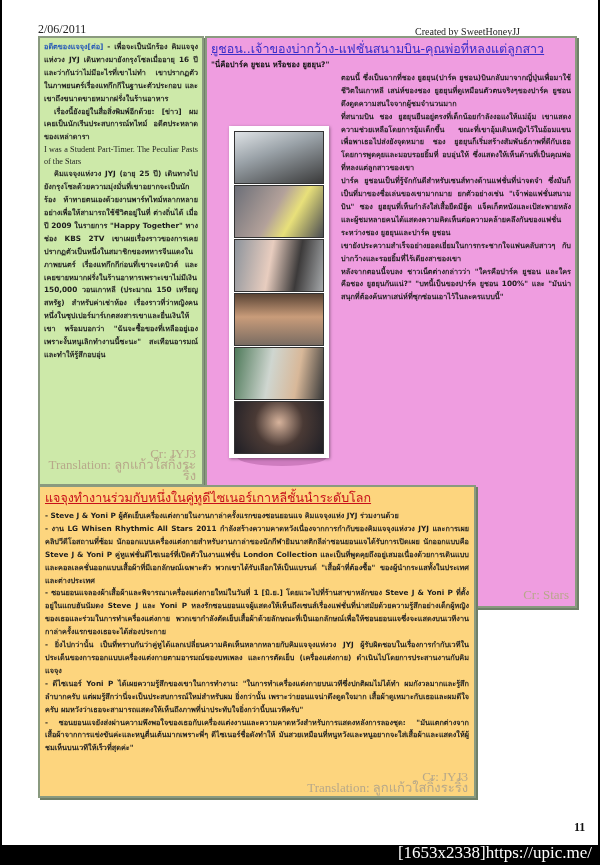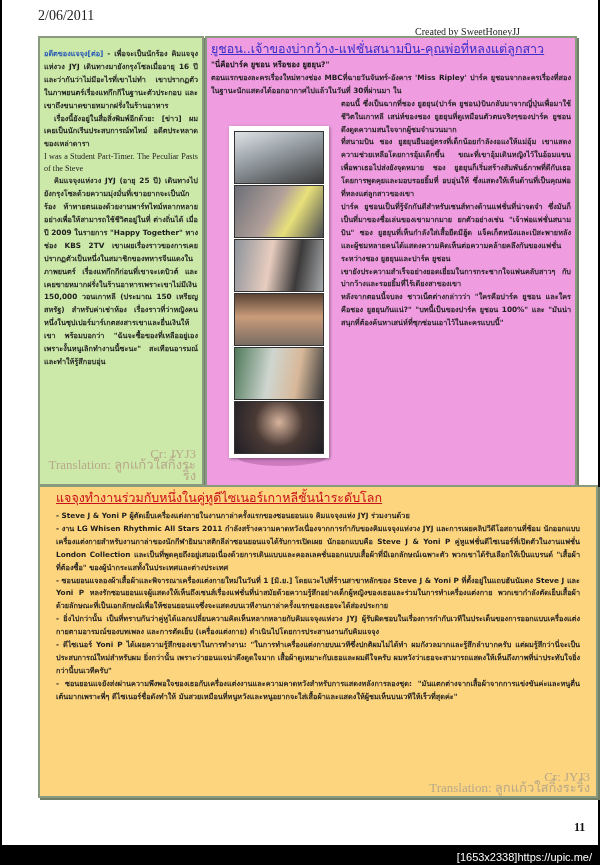--- a/index.html
+++ b/index.html
@@ -1,63 +1,62 @@
 <!DOCTYPE html>
 <html><head>
 <meta charset="utf-8">
 <style>
   html,body{margin:0;padding:0;}
   body{width:600px;height:865px;background:#000;position:relative;overflow:hidden;font-family:"DejaVu Sans",sans-serif;}
   .page{position:absolute;left:2px;top:0;width:596px;height:845px;background:#fff;}
-  .hdr-date{position:absolute;left:36px;top:8px;font-family:"Liberation Serif",serif;font-size:14px;color:#222;}
+  .hdr-date{position:absolute;left:36px;top:22px;font-family:"Liberation Serif",serif;font-size:12px;color:#222;}
   .hdr-credit{position:absolute;right:78px;top:26px;font-family:"Liberation Serif",serif;font-size:10px;color:#222;}
   .box{position:absolute;box-sizing:border-box;border:2px solid #8a9a7f;box-shadow:2px 2px 0 #6f7f68;}
-  .green{left:36px;top:36px;width:166px;height:450px;background:#cde9a9;padding:10px 4px;}
+  .green{left:36px;top:36px;width:166px;height:450px;background:#cde9a9;padding:3px 4px;}
   .pink{left:203px;top:36px;width:372px;height:572px;background:#ef9de0;padding:2px 4px;}
-  .orange{left:36px;top:485px;width:560px;height:313px;background:#fdd57e;padding:2px 16px;}
+  .orange{left:36px;top:485px;width:438px;height:313px;background:#fdd57e;padding:2px 5px;}
   .txt{font-size:7.3px;line-height:12.9px;color:#1e1e1e;font-weight:bold;text-align:justify;}
   .serif{font-family:"Liberation Serif",serif;font-weight:normal;}
   .lead{color:#2255b8;}
   .pink-title{font-size:12.5px;line-height:17px;color:#3b2fc9;text-decoration:underline;margin:0 0 2px 0;}
   .orange-title{font-size:12.5px;line-height:18px;color:#c8101a;text-decoration:underline;margin:0 0 3px 0;font-weight:normal;}
   .quote{font-size:7.6px;font-weight:bold;color:#111;}
   .cr{position:absolute;right:6px;font-family:"Liberation Serif",serif;font-size:13px;color:#b7a88a;text-align:right;line-height:11px;}
   .collage{position:absolute;left:22px;top:88px;width:100px;height:332px;background:#fff;border:2px solid #fff;box-shadow:1px 1px 3px rgba(0,0,0,.4);padding:3px;box-sizing:border-box;}
   .shadow{position:absolute;left:30px;top:410px;width:90px;height:18px;border-radius:50%;background:#b865a8;opacity:.6;}
   .frame{height:53px;margin-bottom:1px;border:1px solid #333;box-sizing:border-box;}
   .pageno{position:absolute;left:572px;top:820px;font-family:"Liberation Serif",serif;font-size:12px;font-weight:bold;color:#111;}
-  .wm{position:absolute;right:8px;bottom:2px;font-family:Liberation Sans, sans-serif;font-size:11px;color:#fff;margin-left:20px;}
+  .wm{position:absolute;right:8px;bottom:2px;font-family:Liberation Serif, serif;font-size:17px;color:#fff;margin-left:20px;}
   .float-spacer{float:left;width:130px;height:320px;}
   p{margin:0;}
 </style>
 </head>
 <body>
 
 <div class="page">
   <div class="hdr-date">2/06/2011</div>
   <div class="hdr-credit">Created by SweetHoneyJJ</div>
 
   <div class="box green">
     <div class="txt">
       <p><span class="lead">อดีตของแจจุง[ต่อ]</span><span> - เพื่อจะเป็นนักร้อง คิมแจจุงแห่งวง JYJ เดินทางมายังกรุงโซลเมื่ออายุ 16 ปีและว่ากันว่าไม่มีอะไรที่เขาไม่ทำ เขาปรากฏตัวในภาพยนตร์เรื่องแทกึกกีในฐานะตัวประกอบ และเขาถึงขนาดขายหมากฝรั่งในร้านอาหาร</span></p>
       <p style="text-indent:10px">เรื่องนี้ยังอยู่ในสื่อสิ่งพิมพ์อีกด้วย: [ข่าว] ผมเคยเป็นนักเรีนประสบการณ์ทไทม์ อดีตประหลาดของเหล่าดารา</p>
-      <p class="serif" style="font-size:8.2px;line-height:12px">I was a Student Part-Timer. The Peculiar Pasts of the Steve</p>
+      <p class="serif" style="font-size:8.2px;line-height:12px">I was a Student Part-Timer. The Peculiar Pasts of the Stars</p>
       <p style="text-indent:10px">คิมแจจุงแห่งวง JYJ (อายุ 25 ปี) เดินทางไปยังกรุงโซลด้วยความมุ่งมั่นที่เขาอยากจะเป็นนักร้อง ท้าทายตนเองด้วยงานพาร์ทไทม์หลากหลายอย่างเพื่อให้สามารถใช้ชีวิตอยู่ในที่ ต่างถิ่นได้ เมื่อปี 2009 ในรายการ "Happy Together" ทางช่อง KBS 2TV เขาเผยเรื่องราวของการเคยปรากฏตัวเป็นหนึ่งในสมาชิกของทหารจีนแดงในภาพยนตร์ เรื่องแทกึกกีก่อนที่เขาจะเดบิวต์ และเคยขายหมากฝรั่งในร้านอาหารเพราะเขาไม่มีเงิน 150,000 วอนเกาหลี (ประมาณ 150 เหรียญสหรัฐ) สำหรับค่าเช่าห้อง เรื่องราวที่ว่าหญิงคนหนึ่งในซุปเปอร์มาร์เกตสงสารเขาและยื่นเงินให้เขา พร้อมบอกว่า "ฉันจะซื้อของที่เหลืออยู่เอง เพราะงั้นหนูเลิกทำงานนี้ซะนะ" สะเทือนอารมณ์และทำให้รู้สึกอบอุ่น</p>
     </div>
     <div class="cr" style="bottom:3px">
       <div>Cr: JYJ3</div>
       <div>Translation: ลูกแก้วใสกิ้งระริ้ง</div>
     </div>
   </div>
 
   <div class="box pink">
     <div class="pink-title">ยูชอน..เจ้าของบ่ากว้าง-แฟชั่นสนามบิน-คุณพ่อที่หลงแต่ลูกสาว</div>
     <div class="txt">
       <p class="quote">"นี่คือปาร์ค ยูชอน หรือชอง ยูฮยุน?"</p>
-      <p>ตอนแรกของละครเรื่องใหม่ทางช่อง MBCที่ฉายวันจันทร์-อังคาร 'Miss Ripley' ปาร์ค ยูชอนจากละครเรื่องที่สองในฐานะนักแสดงได้ออกอากาศไปแล้วในวันที่ 30ที่ผ่านมา ใน</p>
       <div class="float-spacer"></div>
       <p>ตอนนี้ ซึ่งเป็นฉากที่ชอง ยูฮยุน(ปาร์ค ยูชอน)บินกลับมาจากญี่ปุ่นเพื่อมาใช้ชีวิตในเกาหลี เสน่ห์ของชอง ยูฮยุนที่ดูเหมือนตัวตนจริงๆของปาร์ค ยูชอนดึงดูดความสนใจจากผู้ชมจำนวนมาก</p>
       <p>ที่สนามบิน ชอง ยูฮยุนยืนอยู่ตรงที่เด็กน้อยกำลังงอแงให้แม่อุ้ม เขาแสดงความช่วยเหลือโดยการอุ้มเด็กขึ้น ขณะที่เขาอุ้มเดินหญิงไว้ในอ้อมแขนเพื่อพาเธอไปส่งยังจุดหมาย ชอง ยูฮยุนก็เริ่มสร้างสัมพันธ์ภาพที่ดีกับเธอโดยการพูดคุยและมอบรอยยิ้มที่ อบอุ่นให้ ซึ่งแสดงให้เห็นด้านที่เป็นคุณพ่อที่หลงแต่ลูกสาวของเขา</p>
       <p>ปาร์ค ยูชอนเป็นที่รู้จักกันดีสำหรับเซนส์ทางด้านแฟชั่นที่น่าจดจำ ซึ่งมันก็เป็นที่มาของชื่อเล่นของเขามากมาย ยกตัวอย่างเช่น "เจ้าพ่อแฟชั่นสนามบิน" ซอง ยูฮยุนที่เห็นกำลังใส่เสื้อยืดมีฮู้ด แจ็คเก็ตหนังและเป้สะพายหลัง และผู้ชมหลายคนได้แสดงความคิดเห็นต่อความคล้ายคลึงกันของแฟชั่นระหว่างชอง ยูฮยุนและปาร์ค ยูชอน</p>
       <p>เขายังประความสำเร็จอย่างยอดเยี่ยมในการกระชากใจแฟนคลับสาวๆ กับบ่ากว้างและรอยยิ้มที่ไร้เดียงสาของเขา</p>
       <p>หลังจากตอนนี้จบลง ชาวเน็ตต่างกล่าวว่า "ใครคือปาร์ค ยูชอน และใครคือชอง ยูฮยุนกันแน่?" "บทนี้เป็นของปาร์ค ยูชอน 100%" และ "มันน่าสนุกที่ต้องค้นหาเสน่ห์ที่ซุกซ่อนเอาไว้ในละครแบบนี้"</p>
     </div>
     <div class="shadow"></div>
     <div class="collage">
       <div class="frame" style="background:linear-gradient(160deg,#dfe3e6 0%,#9aa2a8 40%,#3a3a3a 100%)"></div>

